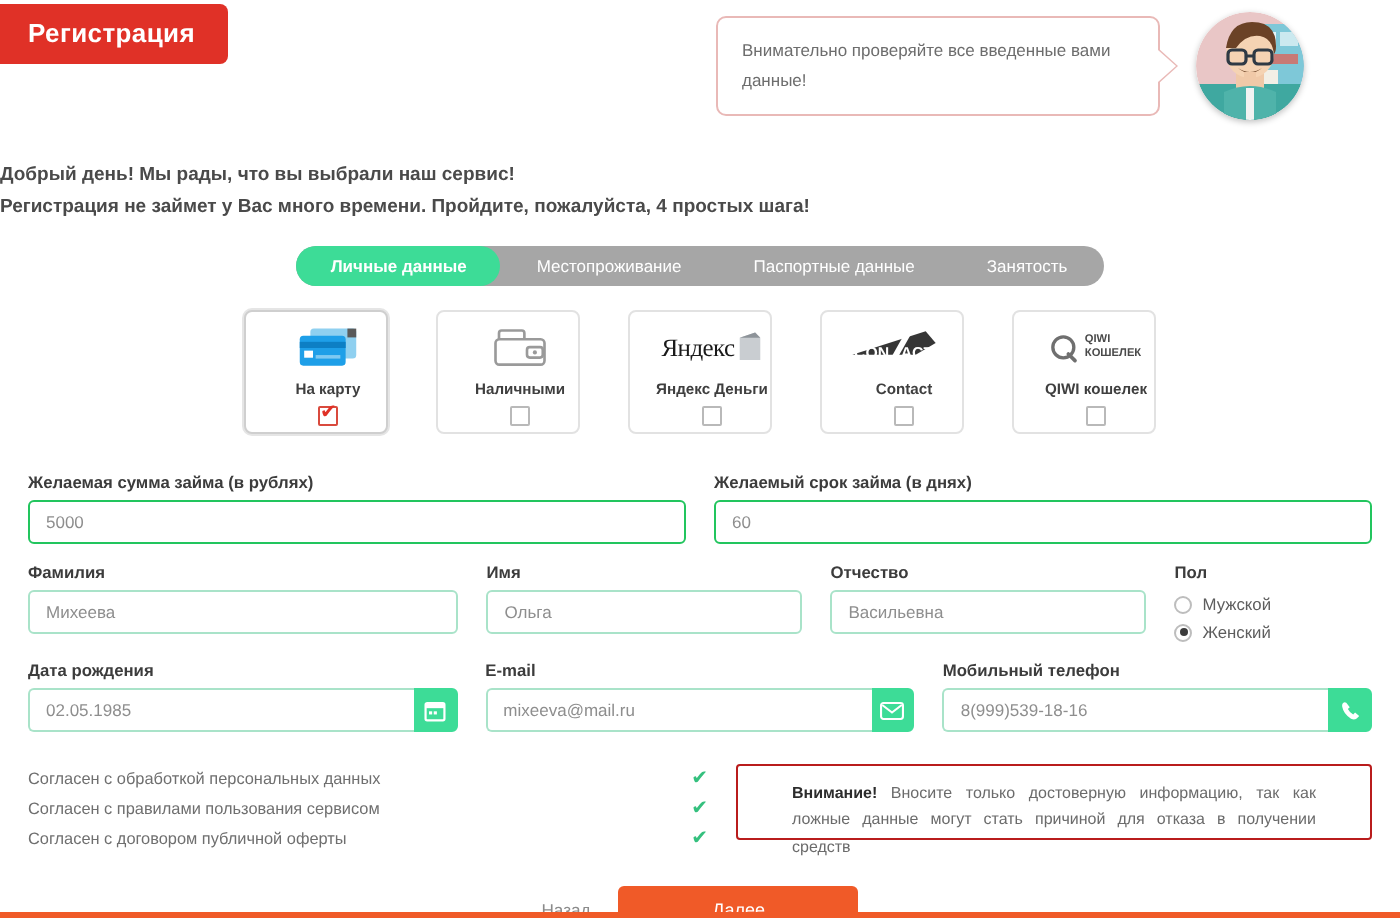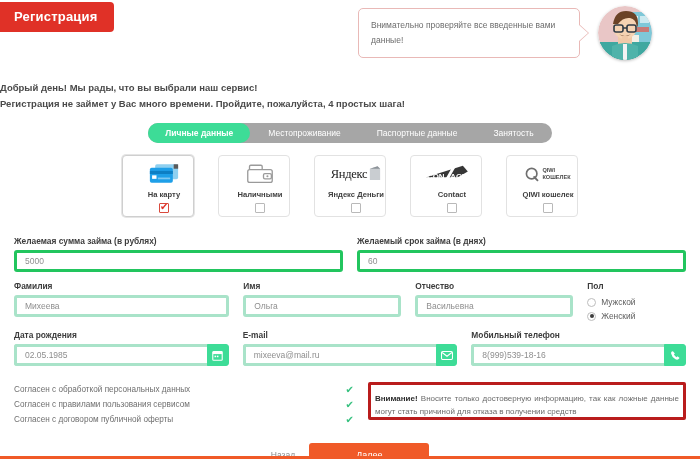--- a/index.html
+++ b/index.html
@@ -109,21 +109,21 @@
   }
 
   
   .form { padding: 10px 14px 0 14px; }
   .frow { display:flex; gap:14px; margin-top:9px; }
   .fld { display:flex; flex-direction:column; }
   .flabel {
     font-size:8.4px; font-weight:bold; color:#3c3c3c; margin-bottom:4px;
   }
   .finput {
-    height:22px; border:3px solid #22c55e; border-radius:3px;
+    height:22px; border:1px solid #22c55e; border-radius:3px;
     font-size:8.5px; color:#8e8e8e; padding:0 8px;
     background:#fff; font-family:"Liberation Sans", sans-serif;
     outline:none; width:100%;
   }
   .finput.valid { border-color:#a9e3c9; }
   .inp-wrap { position:relative; display:flex; }
   .inp-btn {
     width:24px; height:22px; background:#3ddc97; border-radius:0 3px 3px 0;
     display:flex; align-items:center; justify-content:center;
     color:#fff; font-size:10px; margin-left:-1px;
@@ -146,22 +146,22 @@
   
   .bottom { display:flex; margin-top:16px; padding:0 14px; gap:14px;justify-content:center; }
   .agree { width:340px; }
   .agree-row {
     display:flex; align-items:center; justify-content:space-between;
     font-size:8.2px; color:#6f6f6f; height:15px;
   }
   .agree-row .txt { }
   .agree-check { color:#35c07e; font-size:10px; line-height:1; }
   .warn {
-    flex:1; border:3px solid #b91c1c; border-radius:2px;
-    padding:7px 4px; font-size:8px; line-height:1.65; color:#6b6b6b;
+    flex:1; border:1px solid #b91c1c; border-radius:2px;
+    padding:7px 27px; font-size:8px; line-height:1.65; color:#6b6b6b;
     text-align:justify; max-height:38px;
   }
   .warn b { color:#2c2c2c; }
 
   
   .footer { display:flex; align-items:center; justify-content:center; gap:14px; margin-top:16px; }
   .btn-back { font-size:8.6px; color:#8b8b8b; background:none; border:none; cursor:pointer;
               font-family:"Liberation Sans", sans-serif; }
   .btn-next {
     background:#f05a28; color:#fff; border:none; border-radius:3px;

